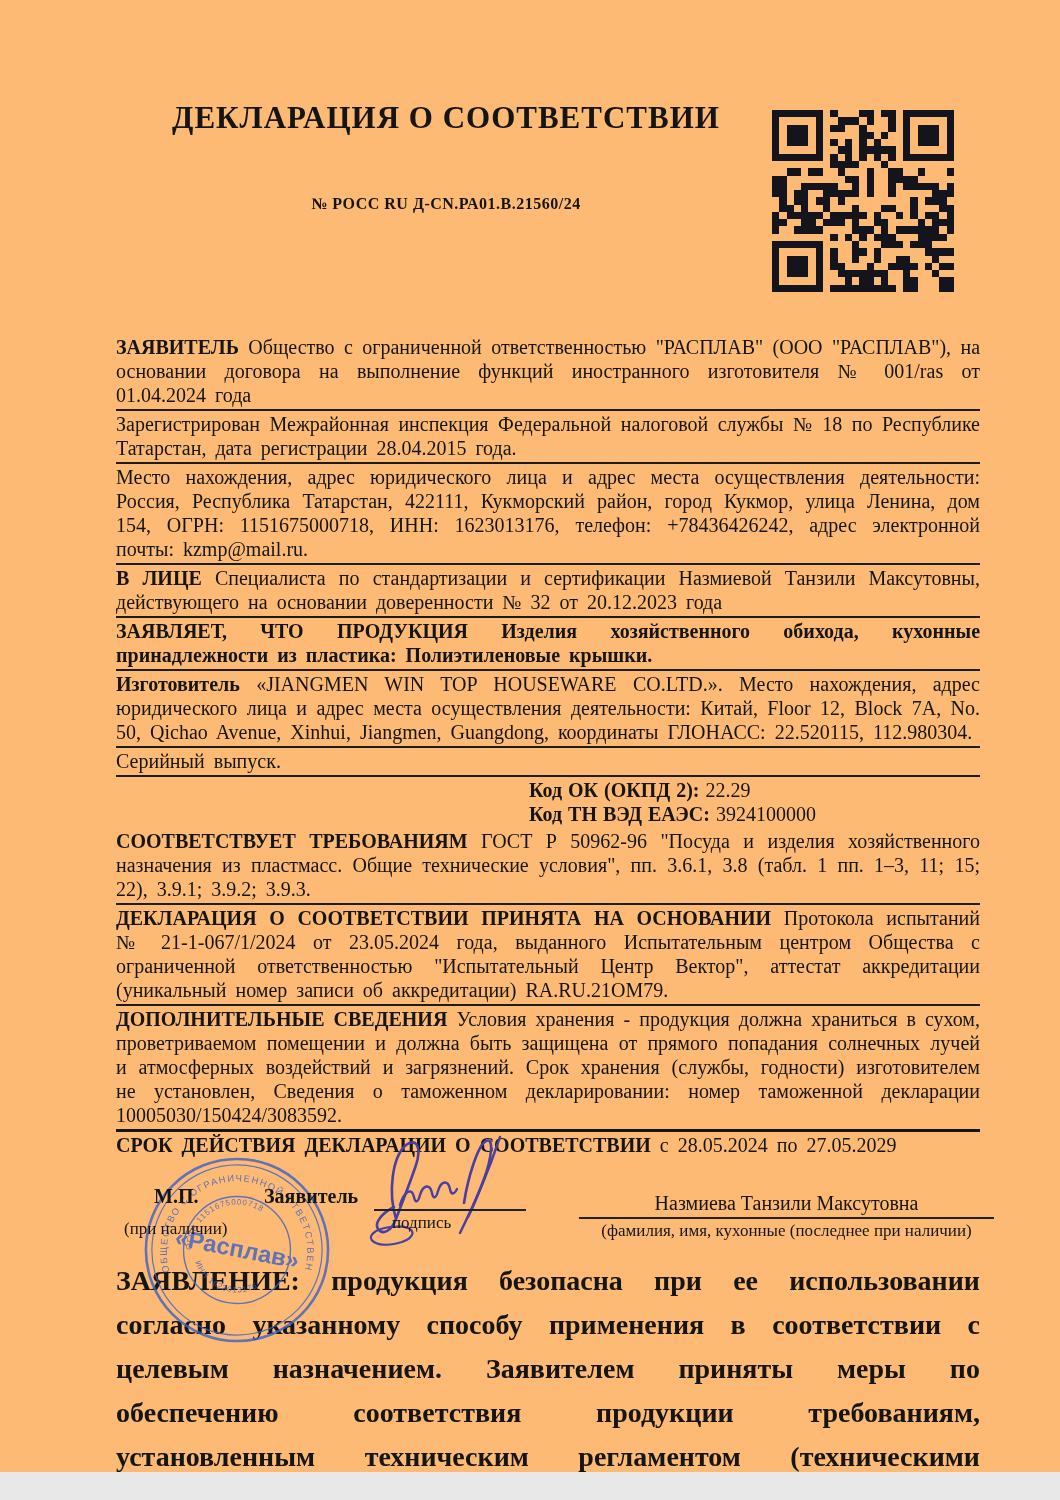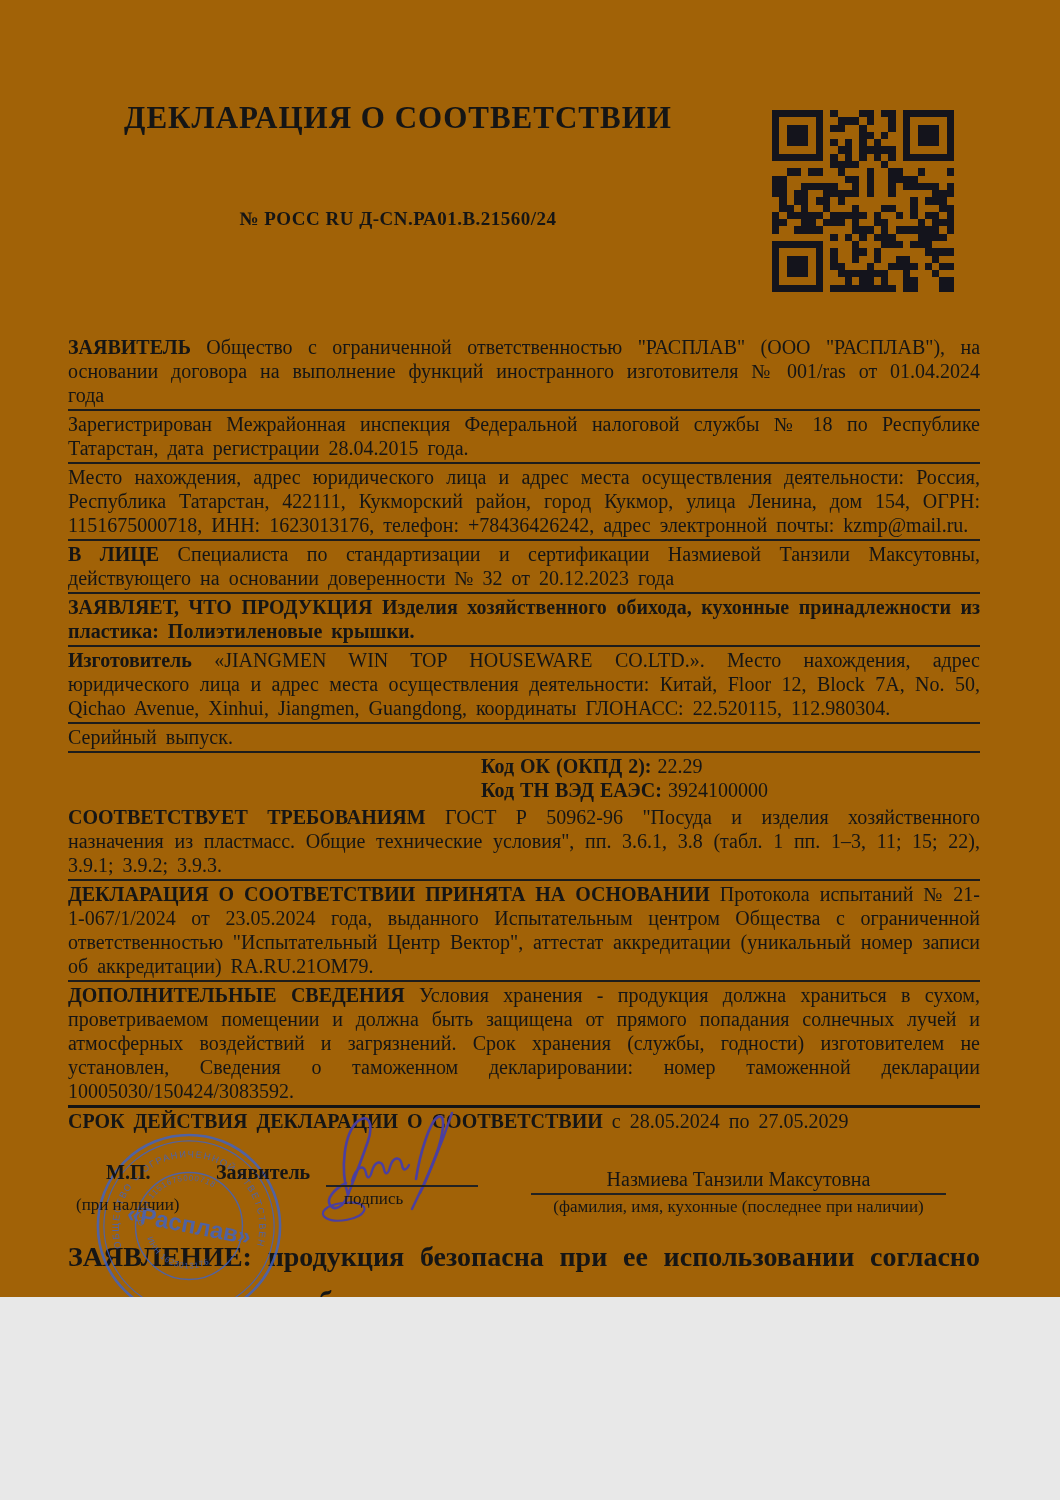--- a/index.html
+++ b/index.html
@@ -1,31 +1,31 @@
 <!DOCTYPE html>
 <html style="--stamp-blue: #3f63c6; --sig-ink: #4b3fa0;"><head>
 <meta charset="utf-8">
 <style>
   html,body{margin:0;padding:0;background:#e8e8e8;}
   .page{
-    position:relative; width:1060px; height:1297px; margin:0 auto;
-    background:#a16207; color:#151515; box-sizing:border-box;
-    padding:100px 80px 0 68px;
+    position:relative; width:1060px; height:1472px; margin:0 auto;
+    background:#fdba74; color:#151515; box-sizing:border-box;
+    padding:100px 80px 0 116px;
     font-family:"Liberation Serif","DejaVu Serif",serif;
     overflow:hidden;
   }
   
   .header{position:relative; height:230px;}
   .doc-title{
     position:absolute; left:0; top:0; width:660px; margin:0;
     text-align:center; font-size:31px; font-weight:700; letter-spacing:1px;
   }
   .doc-number{
-    position:absolute; left:0; top:108px; width:660px;
-    text-align:center; font-size:19px; font-weight:700; letter-spacing:.5px;
+    position:absolute; left:0; top:95px; width:660px;
+    text-align:center; font-size:16px; font-weight:700; letter-spacing:.5px;
   }
   .qr-box{position:absolute; top:10px; right:22px; width:190px; height:182px;}
   .qr-box svg{width:190px; height:182px; display:block; fill:#14141c;}
   
   .rows{margin-top:4px;}
   .row{
     border-bottom:2px solid #1c1c1c; padding:1px 0 2px 0;
     font-size:20px; line-height:24px; text-align:justify; word-spacing:4px;
   }
   .row .lbl{font-weight:700;}

